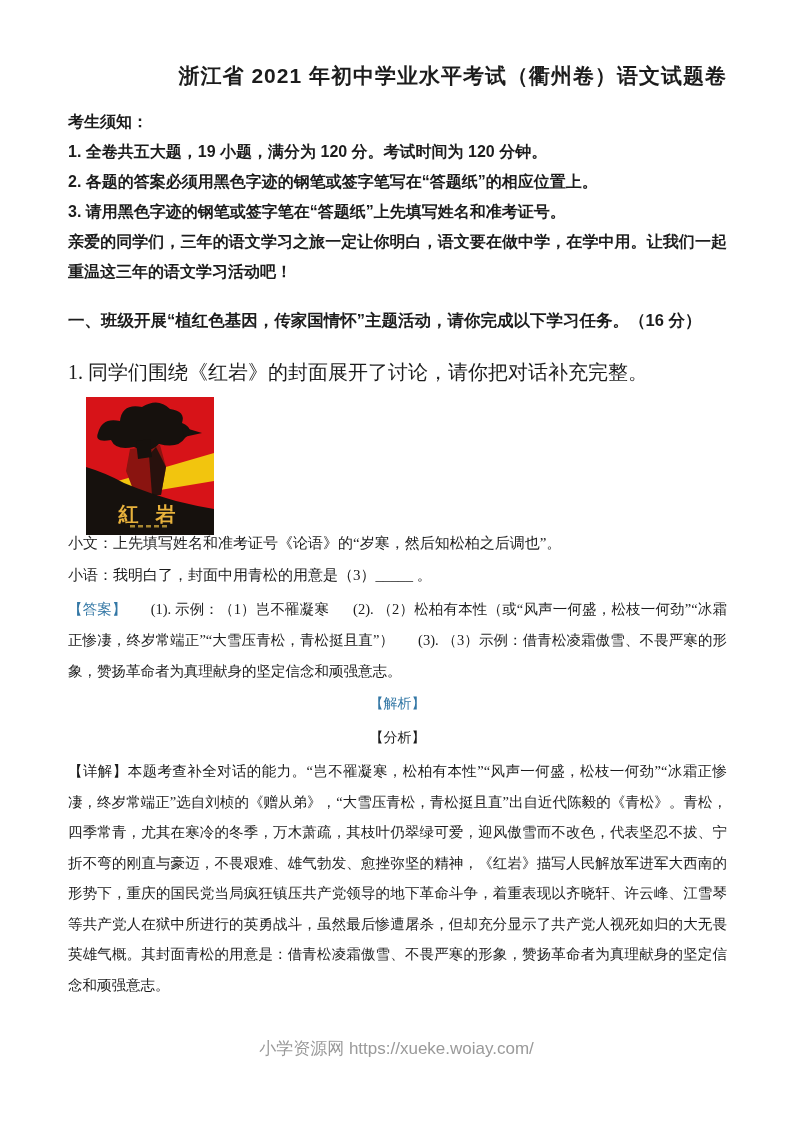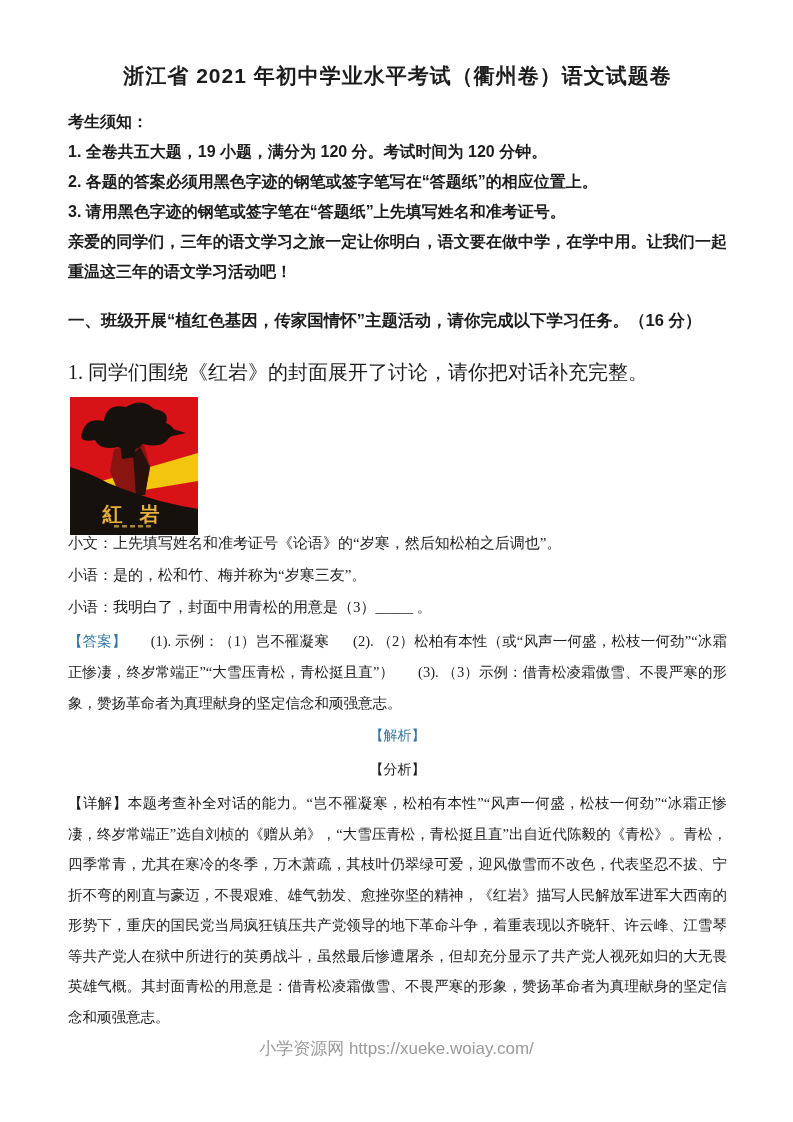--- a/index.html
+++ b/index.html
@@ -7,21 +7,21 @@
     position:relative;
     width:793px;height:1122px;
     background:#ffffff;
     overflow:hidden;
     color:#1c1c1c;
     font-family:"Liberation Serif", serif;
   }
   .content{margin:0 66px 0 68px;}
   .doc-title{
     padding-top:60px;
-    text-align:center;
+    text-align:right;
     font-family:"Liberation Sans", sans-serif;
     font-weight:bold;
     font-size:21px;
     letter-spacing:1px;
     line-height:32px;
   }
   .notice-heading,.notice-line,.intro{
     font-family:"Liberation Sans", sans-serif;
     font-weight:bold;
     font-size:16px;
@@ -34,21 +34,21 @@
     font-weight:bold;
     font-size:16.5px;
     line-height:31px;
     margin-top:18px;
   }
   .q1-line{
     font-size:20px;
     line-height:30px;
     margin-top:21px;
   }
-  .cover-wrap{margin:10px 0 12px 2px;width:128px;height:118px;}
+  .cover-wrap{margin:10px 0 12px 18px;width:128px;height:118px;}
   .cover-wrap svg{display:block;}
   .dialogue p{
     margin:0;
     font-size:15px;
     line-height:32px;
   }
   .answer-par{
     margin-top:3px;
     font-size:14.5px;
     line-height:31px;
@@ -119,21 +119,20 @@
           <rect x="52" y="128" width="5" height="2.5"></rect>
           <rect x="60" y="128" width="5" height="2.5"></rect>
           <rect x="68" y="128" width="5" height="2.5"></rect>
           <rect x="76" y="128" width="5" height="2.5"></rect>
         </g>
       </svg>
     </div>
 
     <div class="dialogue">
       <p><span>小文：</span><span>上先填写姓名和准考证号《论语》的“岁寒，然后知松柏之后调也”。</span></p>
-      <p><span>小语：</span><span>是的，松和竹、梅并称为“岁寒三友”。</span></p>
       <p><span>小语：</span><span>我明白了，封面中用青松的用意是（3）_____ 。</span></p>
     </div>
 
     <div class="answer-par">
       <span class="answer-label">【答案】</span><span class="ans-gap"></span><span>(1). 示例：（1）岂不罹凝寒</span><span class="ans-gap"></span><span>(2). （2）松柏有本性（或“风声一何盛，松枝一何劲”“冰霜正惨凄，终岁常端正”“大雪压青松，青松挺且直”）</span><span class="ans-gap"></span><span>(3). （3）示例：借青松凌霜傲雪、不畏严寒的形象，赞扬革命者为真理献身的坚定信念和顽强意志。</span>
     </div>
 
     <span class="ana-label blue">【解析】</span>
     <span class="ana-label">【分析】</span>
 

